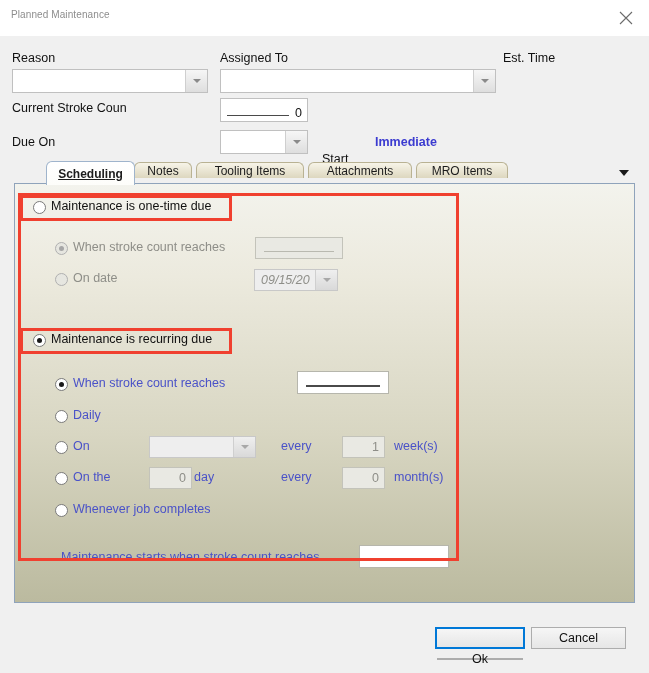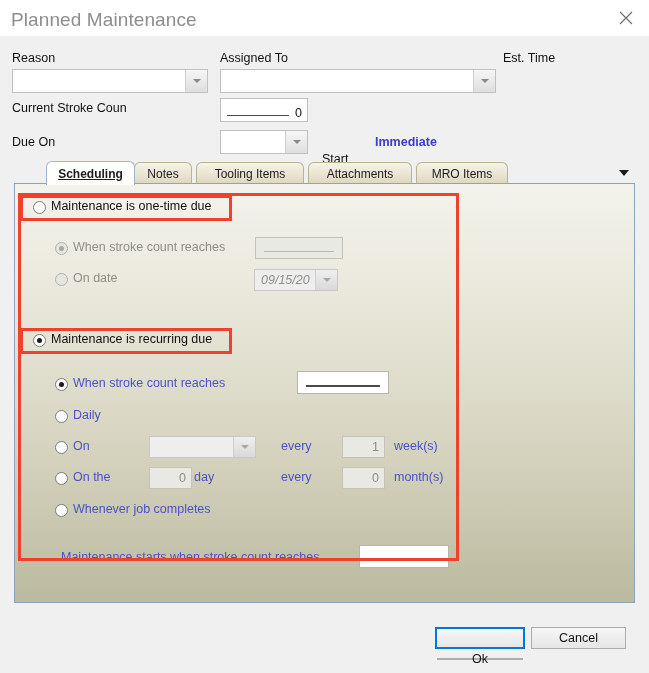--- a/index.html
+++ b/index.html
@@ -14,21 +14,21 @@
   }
 
   
   .titlebar{
     position:absolute;left:0;top:0;width:649px;height:36px;
     background:#ffffff;
     border-bottom:1px solid #e2e2e2;
   }
   .titlebar .title{
     position:absolute;left:11px;top:9px;
-    font-size:19px;color:#8d8d8d;
+    font-size:10px;color:#8d8d8d;
     letter-spacing:.1px;
     white-space:nowrap;
   }
   .closebtn{
     position:absolute;right:0;top:0;width:46px;height:35px;
     display:flex;align-items:center;justify-content:center;
     color:#6b6b6b;
   }
   .closebtn svg{display:block;}
 
@@ -78,21 +78,21 @@
     position:absolute;left:6px;right:18px;bottom:5px;height:1px;background:#4a4a4a;
   }
   .ulfield .num{position:absolute;right:5px;bottom:1px;font-size:12.5px;}
 
   
   .tabhost{
     position:absolute;left:14px;top:162px;width:621px;height:441px;
   }
   .tabstrip{position:absolute;left:0;top:0;height:22px;width:100%;}
   .tab{
-    position:absolute;top:0;height:22px;
+    position:absolute;top:0;height:16px;
     box-sizing:border-box;
     border:1px solid #b9b293;
     border-bottom:none;
     border-radius:6px 6px 0 0;
     background:linear-gradient(#f7f4e8,#ddd7bf);
     font-size:12px;color:#1c1c1c;
     display:flex;align-items:center;justify-content:center;
     white-space:nowrap;
   }
   .tab.active{

